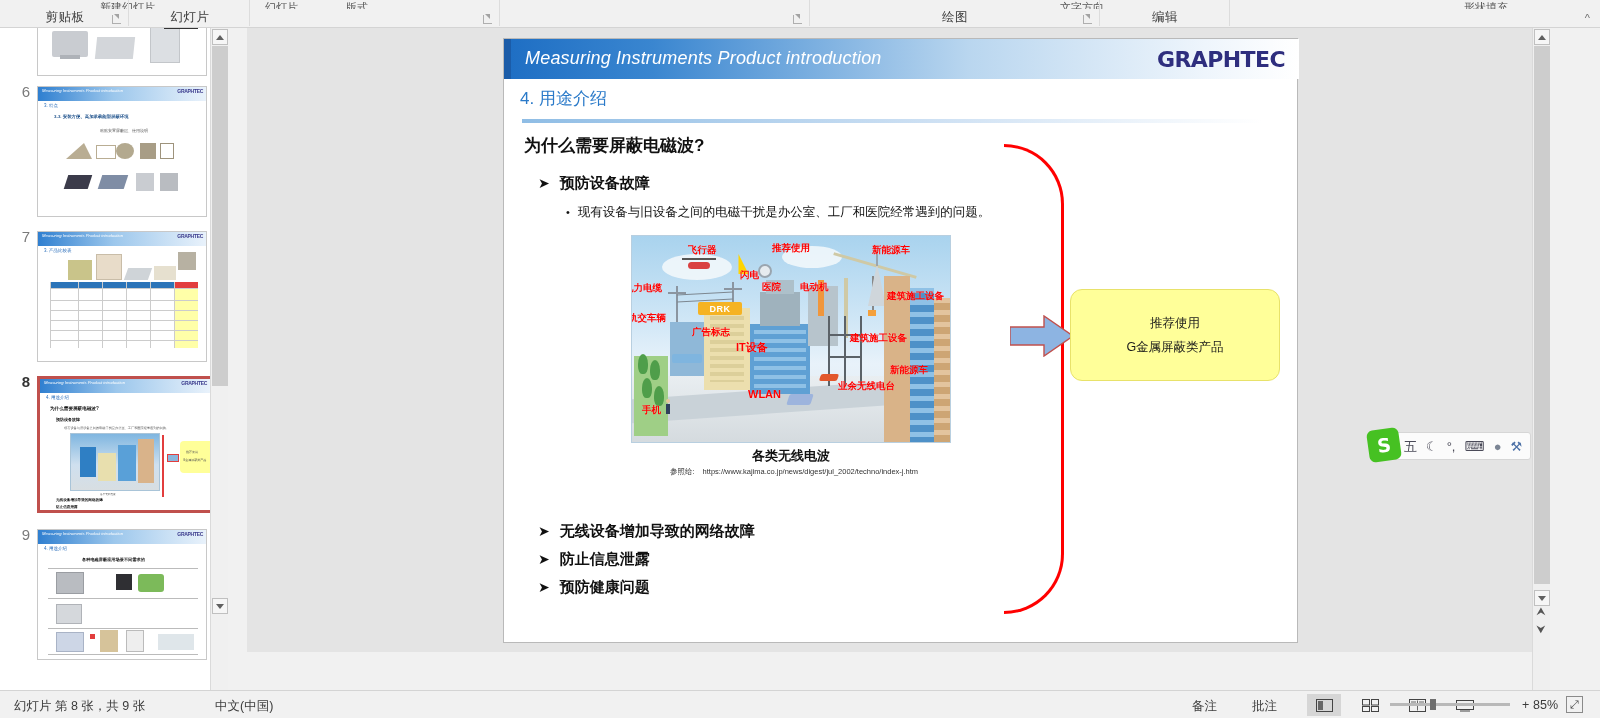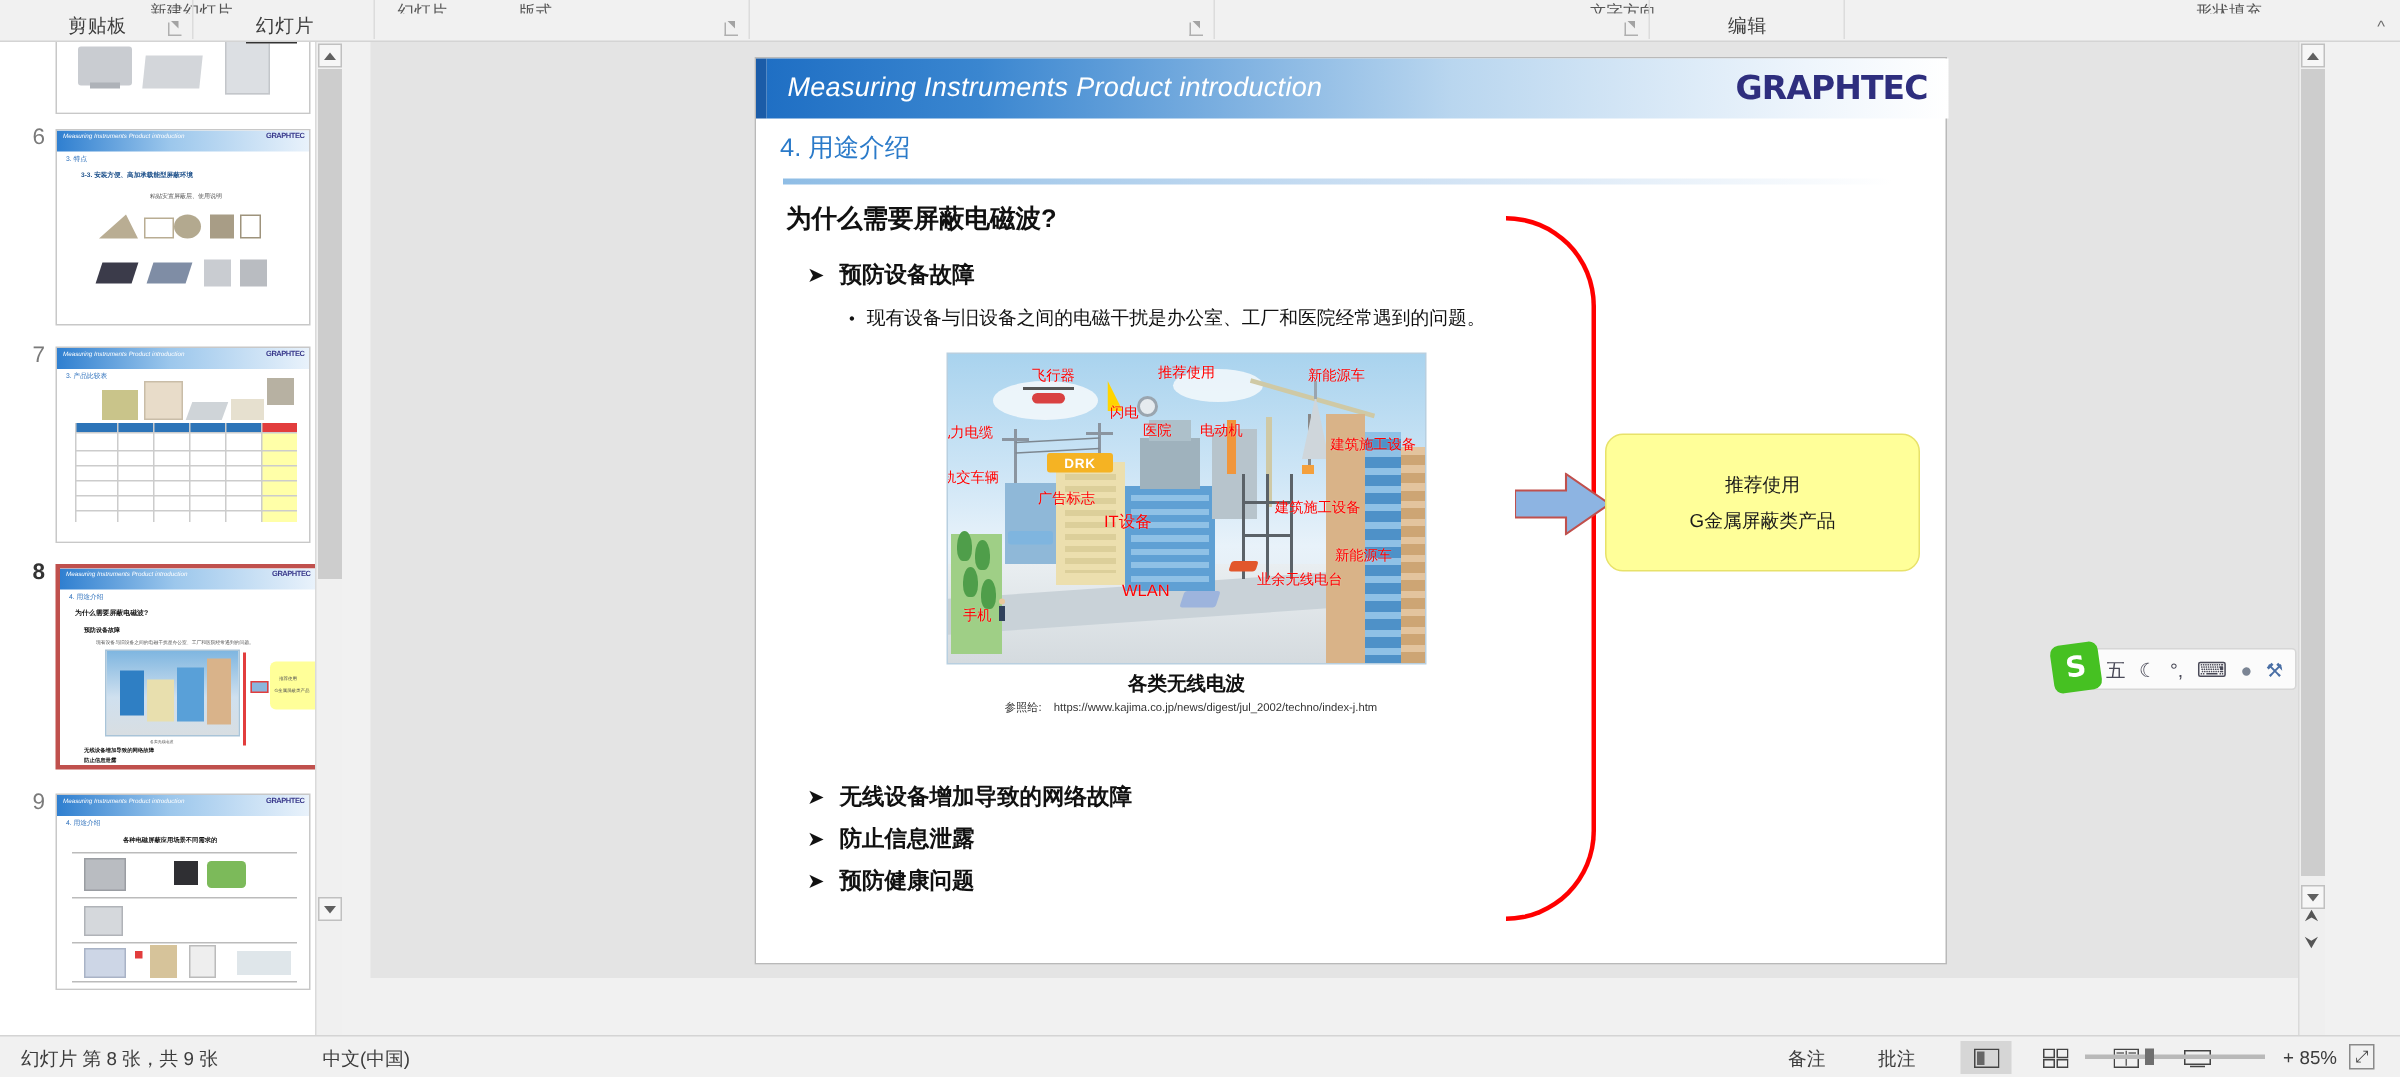--- a/index.html
+++ b/index.html
@@ -138,21 +138,21 @@
   .dot-bullet .db-text { font-size: 12.5px; color: #111; }
 
   
   .city {
     position: absolute; left: 127px; top: 196px; width: 320px; height: 208px;
     overflow: hidden; border: 1px solid #b8cfe0;
     background: linear-gradient(180deg, #a9d3ee 0%, #cfe6f6 40%, #e8f2fa 62%, #dfe6ea 100%);
   }
   .c-el { position: absolute; }
   .c-label {
-    position: absolute; color: #ff0000; font-weight: normal; font-size: 9.5px;
+    position: absolute; color: #ff0000; font-weight: bold; font-size: 9.5px;
     white-space: nowrap; text-shadow: 0 0 1px rgba(255,255,255,.5);
   }
   .c-cap {
     position: absolute; left: 127px; top: 408px; width: 320px; text-align: center;
     font-size: 13px; font-weight: bold; color: #111;
   }
   .c-src {
     position: absolute; left: 80px; top: 428px; width: 420px; text-align: center;
     font-size: 7.5px; color: #333; white-space: nowrap;
   }
@@ -254,20 +254,23 @@
           <span class="glabel">幻灯片</span>
         </div>
       <div class="rgroup-sep" style="left:249px"></div>
 
       <div class="dlg-launcher" style="left:483px"></div>
       <div class="rgroup-sep" style="left:499px"></div>
 
       <div class="dlg-launcher" style="left:793px"></div>
       <div class="rgroup-sep" style="left:809px"></div>
 
+      <div class="rgroup" style="left:810px;width:290px">
+          <span class="glabel">绘图</span>
+        </div>
       <div class="dlg-launcher" style="left:1083px"></div>
       <div class="rgroup-sep" style="left:1099px"></div>
 
       <div class="rgroup" style="left:1100px;width:130px">
           <span class="glabel">编辑</span>
         </div>
       <div class="rgroup-sep" style="left:1229px"></div>
     </div>
     <span class="ribbon-collapse">^</span>
   </div>

